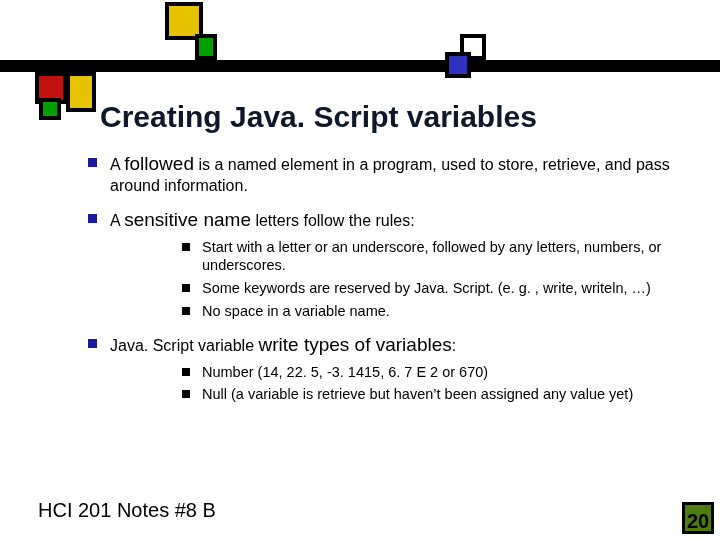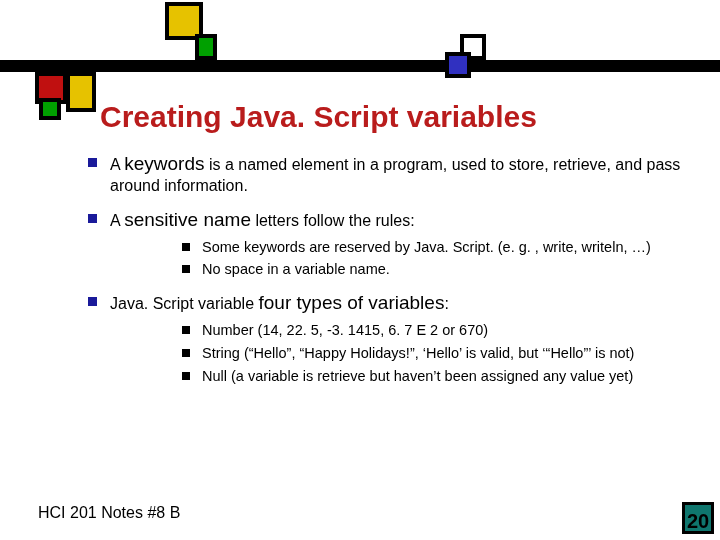--- a/index.html
+++ b/index.html
@@ -40,21 +40,21 @@
   .sq-red-l      { top: 72px; left: 35px;  width: 32px; height: 32px; background: #c01010; }
   .sq-green-l    { top: 98px; left: 39px;  width: 22px; height: 22px; background: #00a000; }
 
   h1.title {
     position: absolute;
     top: 100px;
     left: 100px;
     margin: 0;
     font-size: 30px;
     font-weight: bold;
-    color: #b91c1c;
+    color: #0f172a;
   }
 
   .content {
     position: absolute;
     top: 152px;
     left: 84px;
     width: 610px;
   }
 
   .lvl1 {
@@ -93,30 +93,30 @@
     width: 8px;
     height: 8px;
     background: #000;
   }
   .lvl2 b { font-weight: bold; }
 
   .footer-note {
     position: absolute;
     left: 38px;
     bottom: 18px;
-    font-size: 16px;
+    font-size: 20px;
     color: #000;
   }
   .page-number {
     position: absolute;
     right: 6px;
     bottom: 6px;
     width: 32px;
     height: 32px;
-    background: #0f766e;
+    background: #4d7c0f;
     border: 3px solid #000;
     text-align: center;
     font-size: 20px;
     font-weight: bold;
     line-height: 32px;
     box-sizing: border-box;
   }
 </style>
 </head>
 <body>
@@ -130,36 +130,36 @@
   <div class="sq sq-yellow-l"></div>
   <div class="sq sq-red-l"></div>
   <div class="sq sq-green-l"></div>
 </div>
 
 <h1 class="title">Creating Java. Script variables</h1>
 
 <div class="content">
 
   <div class="lvl1">
-    <span>A </span><span class="vname">keywords</span><span> is a named element in a program, used to store, retrieve, and pass around information.</span>
+    <span>A </span><span class="vname">followed</span><span> is a named element in a program, used to store, retrieve, and pass around information.</span>
   </div>
 
   <div class="lvl1">
     <span>A </span><span class="vname">sensitive name</span><span> letters follow the rules:</span>
     <div class="lvl2-wrap">
+      <div class="lvl2">Start with a letter or an underscore, followed by any letters, numbers, or underscores.</div>
       <div class="lvl2">Some keywords are reserved by Java. Script. (e. g. , write, writeln, …)</div>
       <div class="lvl2">No space in a variable name.</div>
     </div>
   </div>
 
   <div class="lvl1">
-    <span>Java. Script variable </span><span class="vname">four types of variables</span><span>:</span>
+    <span>Java. Script variable </span><span class="vname">write types of variables</span><span>:</span>
     <div class="lvl2-wrap">
       <div class="lvl2">Number (14, 22. 5, -3. 1415, 6. 7 E 2 or 670)</div>
-      <div class="lvl2">String (“Hello”, “Happy Holidays!”, ‘Hello’ is valid, but ‘“Hello”’ is not)</div>
       <div class="lvl2">Null (a variable is retrieve but haven’t been assigned any value yet)</div>
     </div>
   </div>
 
 </div>
 
 <div class="footer-note">HCI 201 Notes #8 B</div>
 <div class="page-number">20</div>
 
 </body></html>

